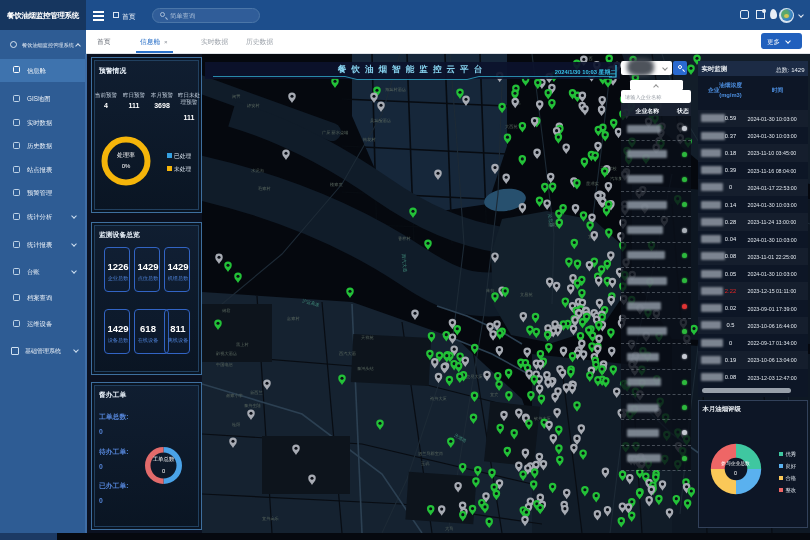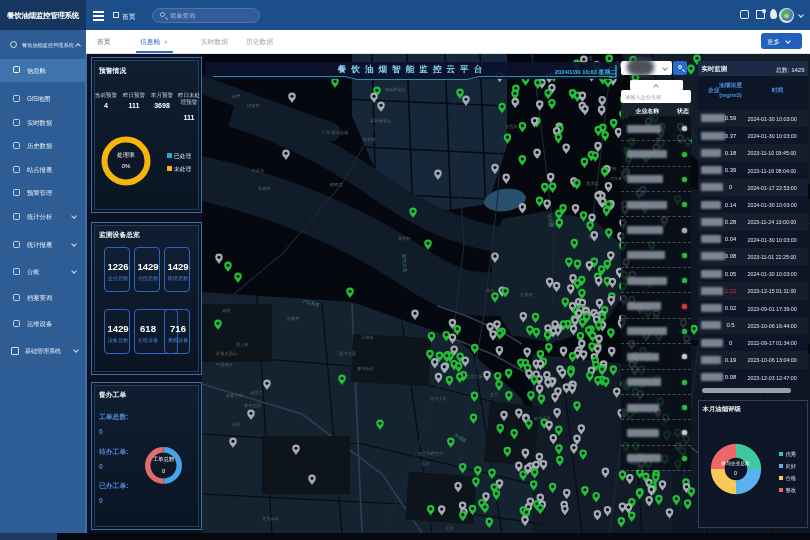--- a/index.html
+++ b/index.html
@@ -2029,26 +2029,26 @@
       <div style="position:absolute;left:0;top:27px;width:26px;text-align:center;font-size:5.2px;color:#4d80d6;">点位总数</div>
     </div>
     <div style="position:absolute;left:72px;top:24px;width:26px;height:45px;border:1px solid #3264c4;border-radius:4px;background:rgba(25,45,90,0.10);">
       <div style="position:absolute;left:0;top:13px;width:26px;text-align:center;font-size:9.5px;font-weight:bold;color:#fff;">1429</div>
       <div style="position:absolute;left:0;top:27px;width:26px;text-align:center;font-size:5.2px;color:#4d80d6;">机组总数</div>
     </div>
     <div style="position:absolute;left:12px;top:86px;width:26px;height:45px;border:1px solid #3264c4;border-radius:4px;background:rgba(25,45,90,0.10);">
       <div style="position:absolute;left:0;top:13px;width:26px;text-align:center;font-size:9.5px;font-weight:bold;color:#fff;">1429</div>
       <div style="position:absolute;left:0;top:27px;width:26px;text-align:center;font-size:5.2px;color:#4d80d6;">设备总数</div>
     </div>
-    <div style="position:absolute;left:42px;top:86px;width:44px;height:45px;border:1px solid #3264c4;border-radius:4px;background:rgba(25,45,90,0.10);">
+    <div style="position:absolute;left:42px;top:86px;width:35px;height:45px;border:1px solid #3264c4;border-radius:4px;background:rgba(25,45,90,0.10);">
       <div style="position:absolute;left:0;top:13px;width:26px;text-align:center;font-size:9.5px;font-weight:bold;color:#fff;">618</div>
       <div style="position:absolute;left:0;top:27px;width:26px;text-align:center;font-size:5.2px;color:#4d80d6;">在线设备</div>
     </div>
     <div style="position:absolute;left:72px;top:86px;width:26px;height:45px;border:1px solid #3264c4;border-radius:4px;background:rgba(25,45,90,0.10);">
-      <div style="position:absolute;left:0;top:13px;width:26px;text-align:center;font-size:9.5px;font-weight:bold;color:#fff;">716</div>
+      <div style="position:absolute;left:0;top:13px;width:26px;text-align:center;font-size:9.5px;font-weight:bold;color:#fff;">811</div>
       <div style="position:absolute;left:0;top:27px;width:26px;text-align:center;font-size:5.2px;color:#4d80d6;">离线设备</div>
     </div>
 </div>
 
 <div class="abs" style="left:91px;top:382px;width:111px;height:148px;background:linear-gradient(180deg,#101e31,#0a1523);border:1px solid #3e6f9e;box-shadow:inset 0 0 0 2px #0a1422, inset 0 0 0 3px #21405f;">
 <div class="abs" style="left:7px;top:7px;font-size:6.8px;font-weight:bold;color:#e8f0f8;">督办工单</div>
 <div class="abs" style="left:7px;top:29px;font-size:6.8px;font-weight:bold;color:#5585d8;">工单总数:</div>
 <div class="abs" style="left:7px;top:45px;font-size:6.8px;font-weight:bold;color:#5585d8;">0</div>
 <div class="abs" style="left:7px;top:64px;font-size:6.8px;font-weight:bold;color:#5585d8;">待办工单:</div>
 <div class="abs" style="left:7px;top:80px;font-size:6.8px;font-weight:bold;color:#5585d8;">0</div>

